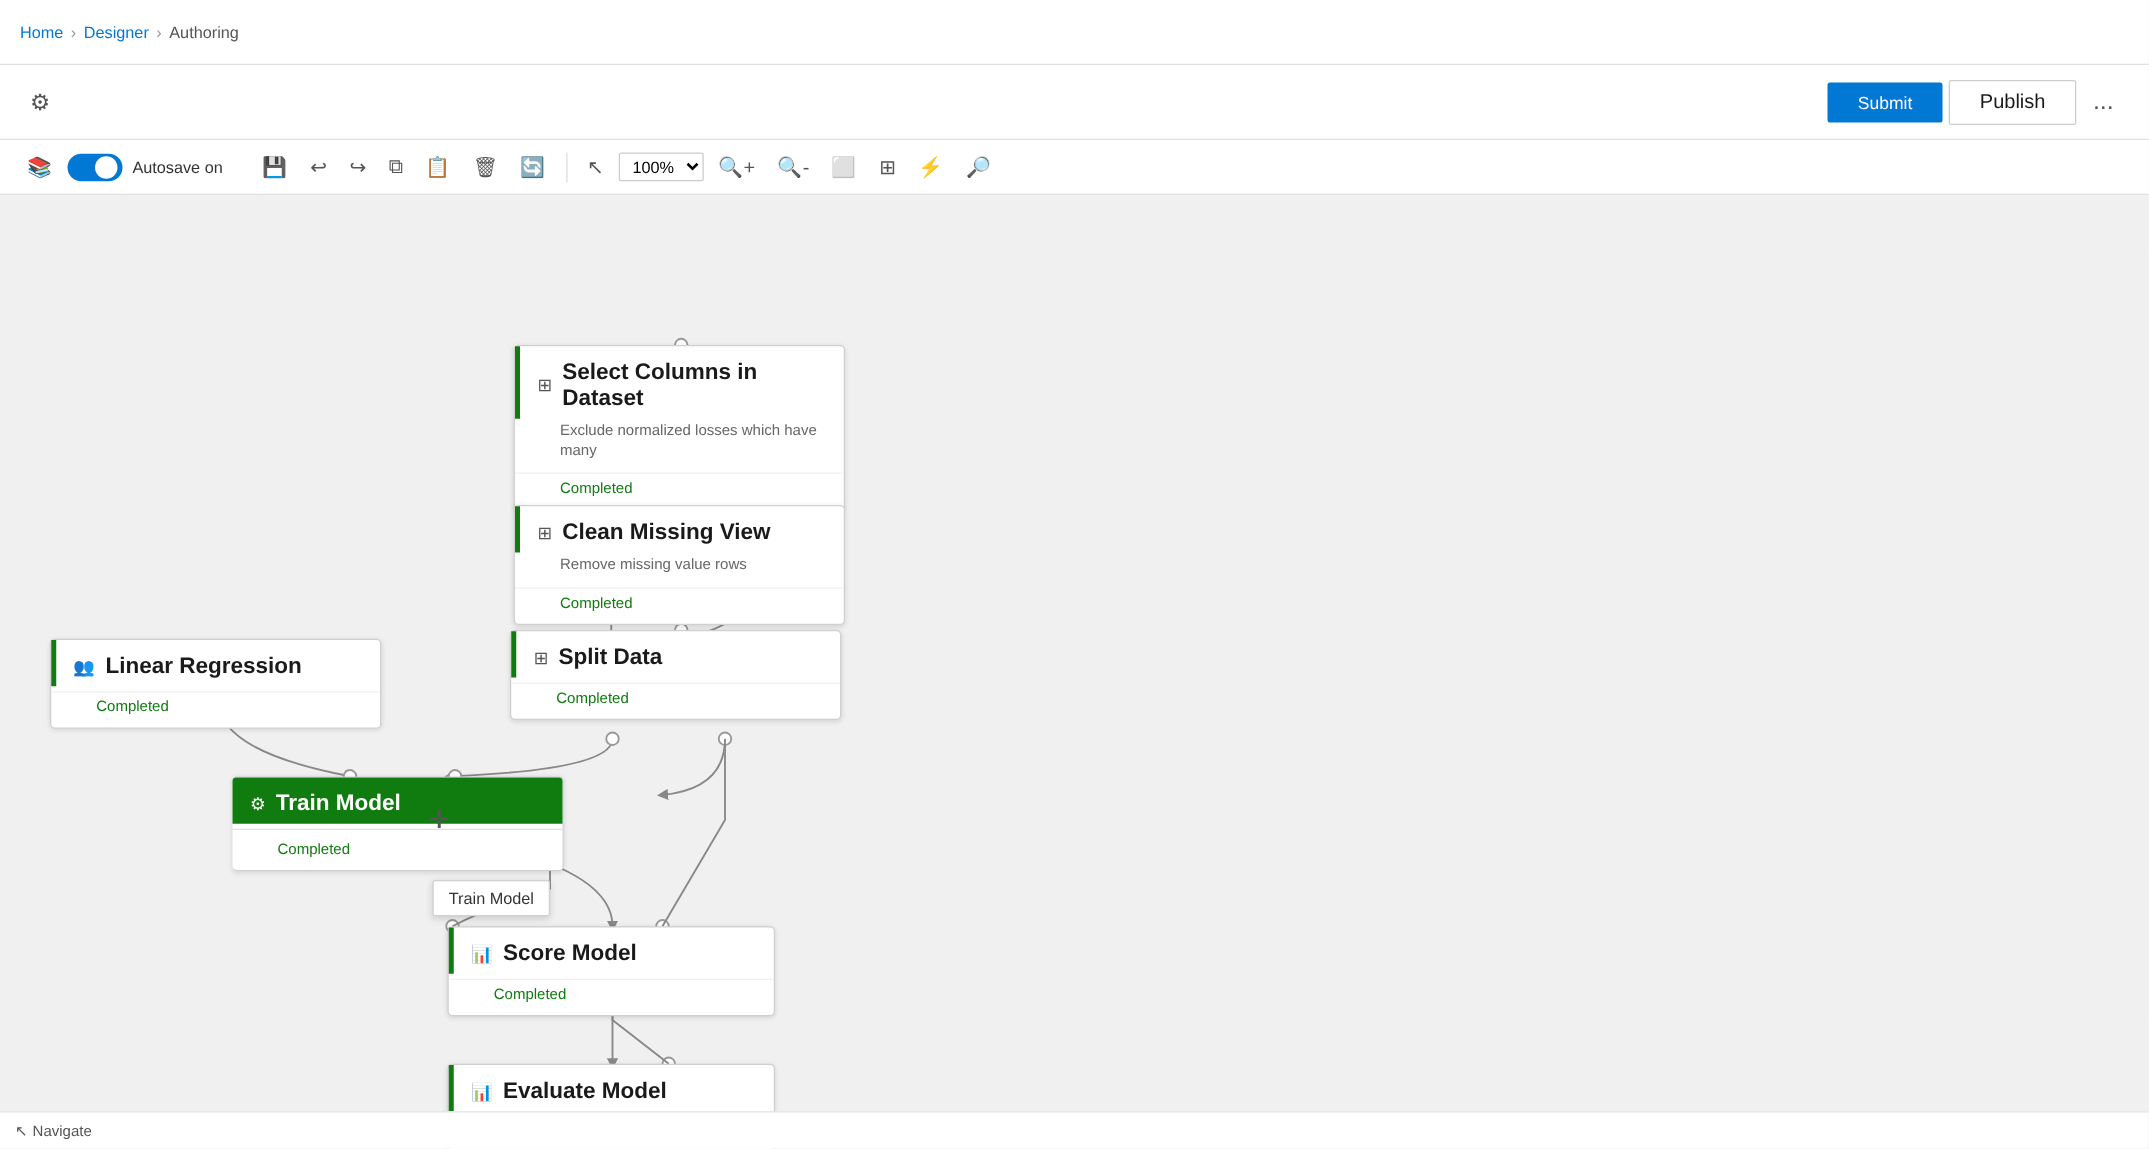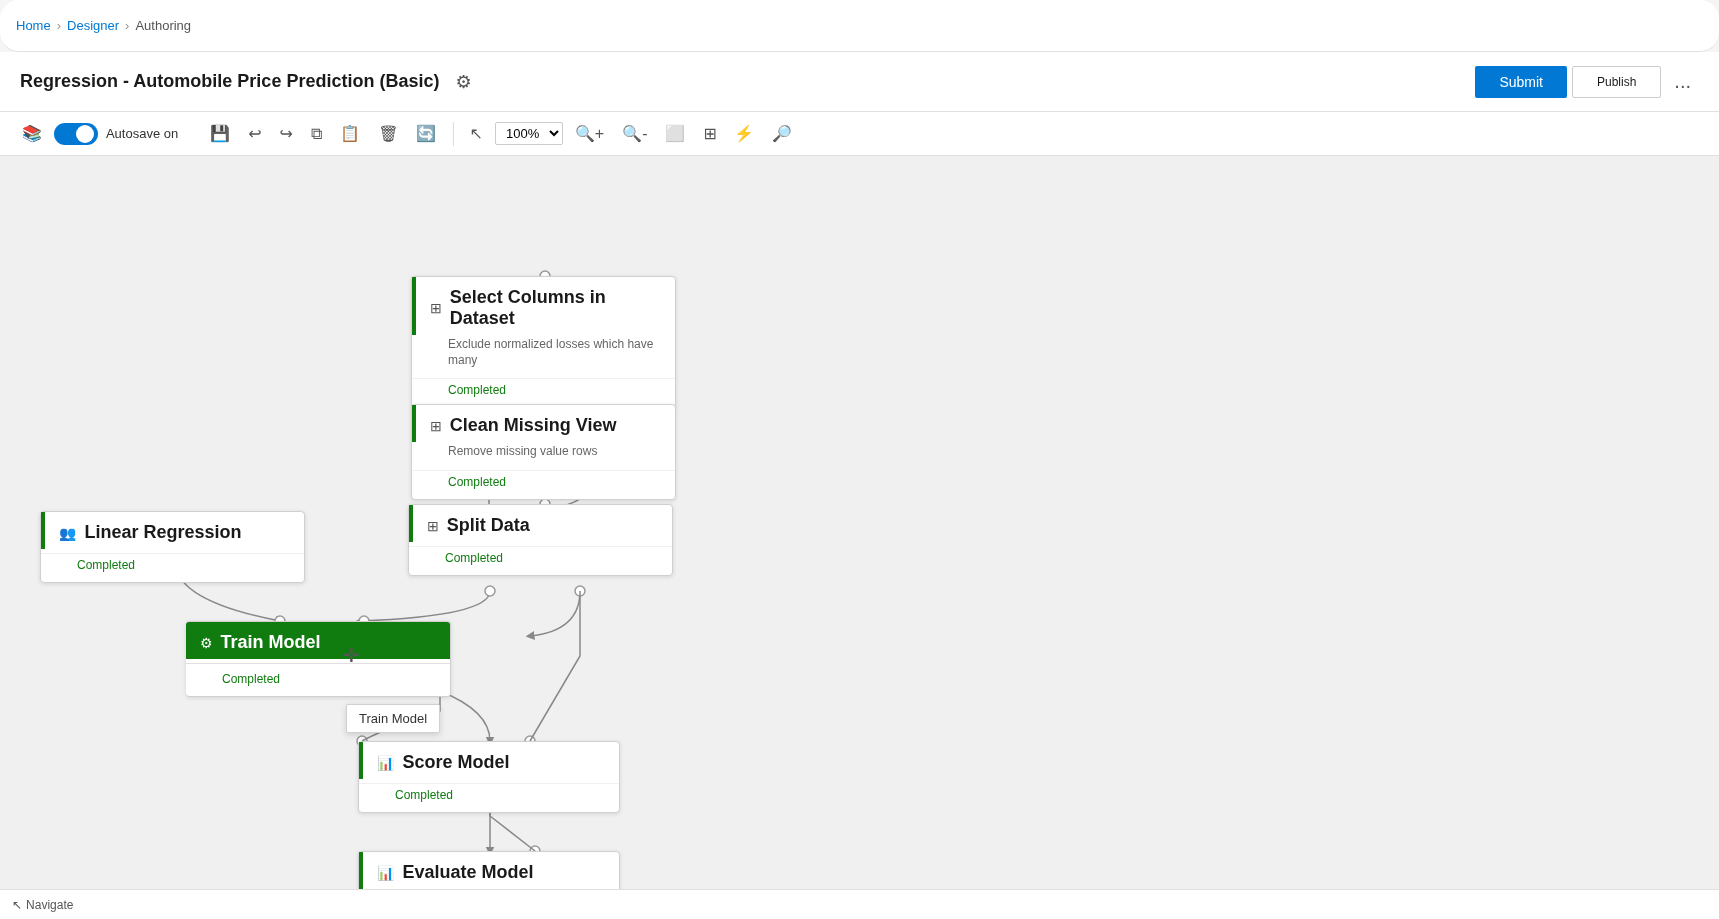--- a/index.html
+++ b/index.html
@@ -3,37 +3,36 @@
   <meta charset="utf-8">
   <style>
     * { box-sizing: border-box; margin: 0; padding: 0; }
     body { font-family: 'Segoe UI', Arial, sans-serif; background: #f5f5f5; overflow: hidden; width: 1719px; height: 919px; }
 
     
     .top-bar {
       display: flex; align-items: center; justify-content: space-between;
       padding: 0 16px; height: 52px; background: #fff;
       border-bottom: 1px solid #e0e0e0;
-      border-radius: 19px;
     }
     .breadcrumb { font-size: 13px; color: #555; display: flex; align-items: center; gap: 6px; }
     .breadcrumb a { color: #0078d4; text-decoration: none; }
     .breadcrumb .sep { color: #999; }
 
     
     .title-bar {
       display: flex; align-items: center; justify-content: space-between;
       padding: 8px 20px; background: #fff; border-bottom: 1px solid #e0e0e0; height: 60px;
     }
     .title-left { display: flex; align-items: center; gap: 12px; }
     .page-title { font-size: 18px; font-weight: 600; color: #1a1a1a; }
     .gear-btn { background: none; border: none; cursor: pointer; font-size: 18px; color: #555; padding: 4px; }
     .title-right { display: flex; align-items: center; gap: 5px; }
     .btn-submit { background: #0078d4; color: #fff; border: none; padding: 8px 24px; border-radius: 2px; font-size: 14px; cursor: pointer; font-weight: 500; }
-    .btn-publish { background: #fff; color: #1a1a1a; border: 1px solid #ccc; padding: 8px 24px; border-radius: 2px; font-size: 12px; cursor: pointer; font-weight: 500; }
+    .btn-publish { background: #fff; color: #1a1a1a; border: 1px solid #ccc; padding: 8px 24px; border-radius: 2px; font-size: 16px; cursor: pointer; font-weight: 500; }
     .btn-more { background: none; border: none; cursor: pointer; font-size: 20px; color: #555; padding: 4px 8px; }
 
     
     .toolbar {
       display: flex; align-items: center; gap: 6px;
       padding: 6px 16px; background: #fff; border-bottom: 1px solid #e0e0e0; height: 44px;
     }
     .toolbar-btn { background: none; border: none; cursor: pointer; padding: 4px 6px; color: #555; font-size: 16px; border-radius: 2px; display: flex; align-items: center; }
     .toggle-container { display: flex; align-items: center; gap: 8px; margin-right: 20px; }
     .toggle { position: relative; width: 44px; height: 22px; }
@@ -117,21 +116,20 @@
     <a href="#">Home</a>
     <span class="sep">›</span>
     <a href="#">Designer</a>
     <span class="sep">›</span>
     <span>Authoring</span>
   </div>
 </div>
 
 <div class="title-bar">
   <div class="title-left">
-    <span class="page-title">Regression - Automobile Price Prediction (Basic)</span>
     <button class="gear-btn">⚙</button>
   </div>
   <div class="title-right">
     <button class="btn-submit">Submit</button>
     <button class="btn-publish">Publish</button>
     <button class="btn-more">...</button>
   </div>
 </div>
 
 <div class="toolbar">

